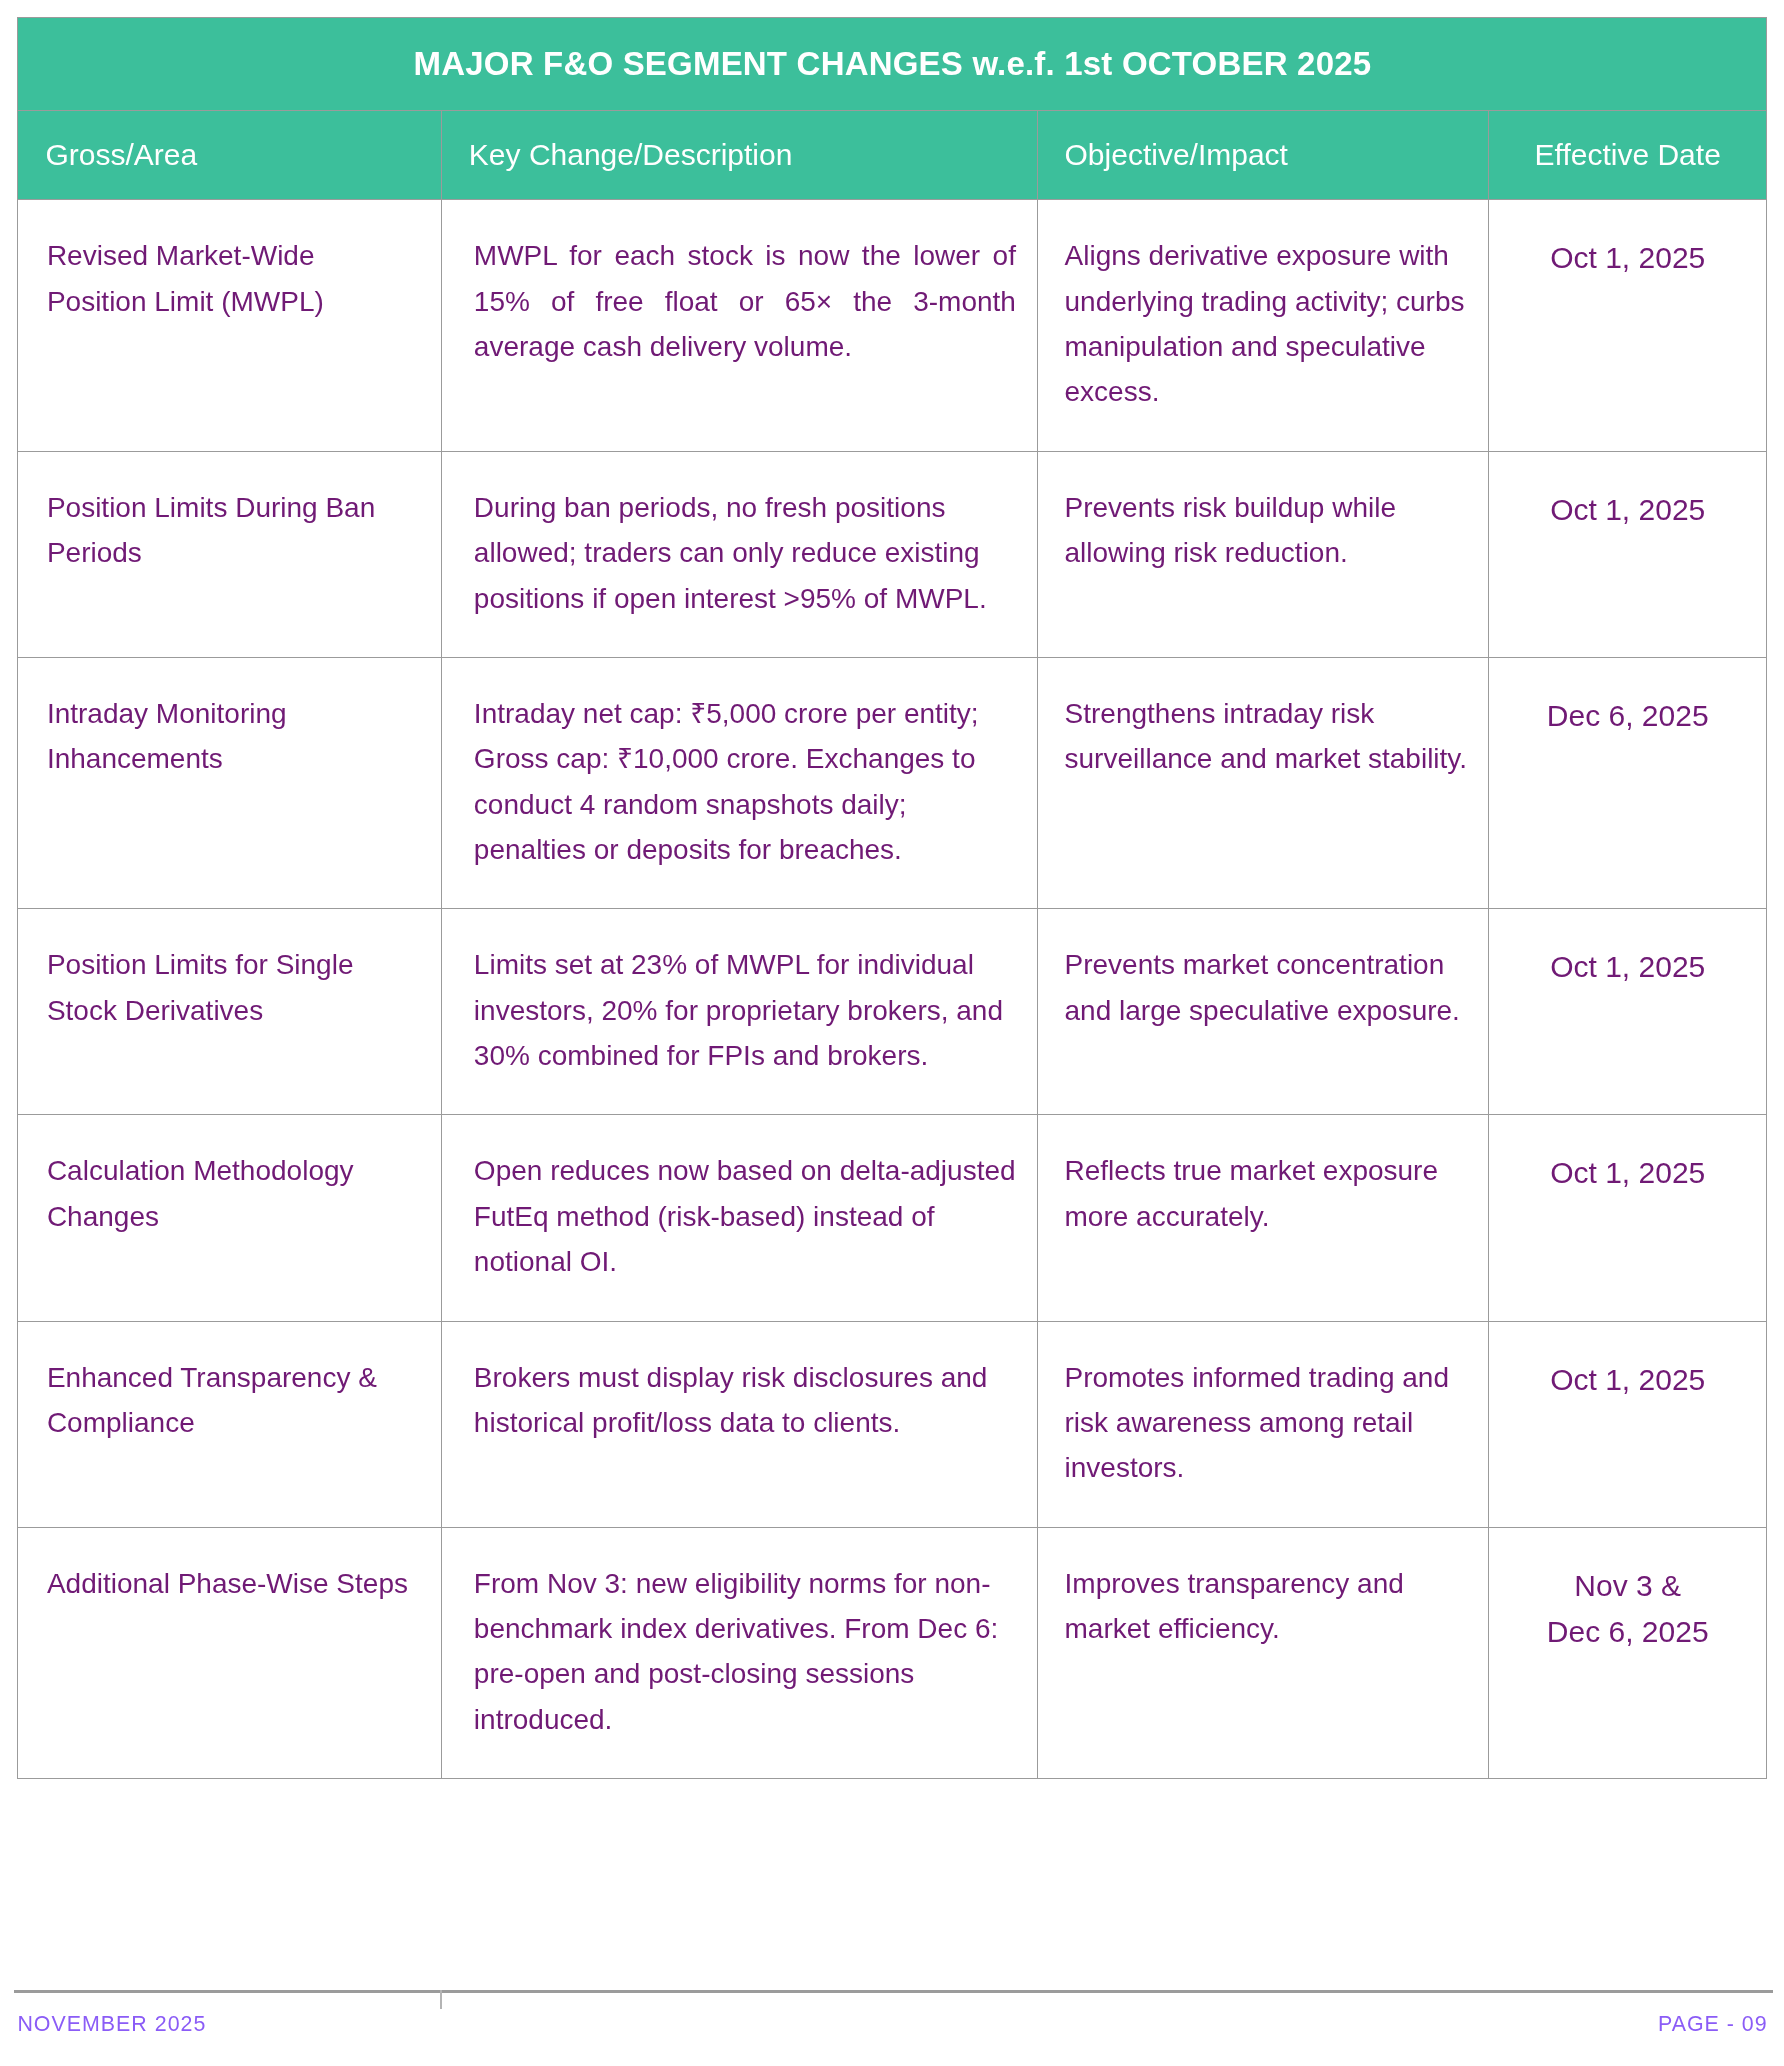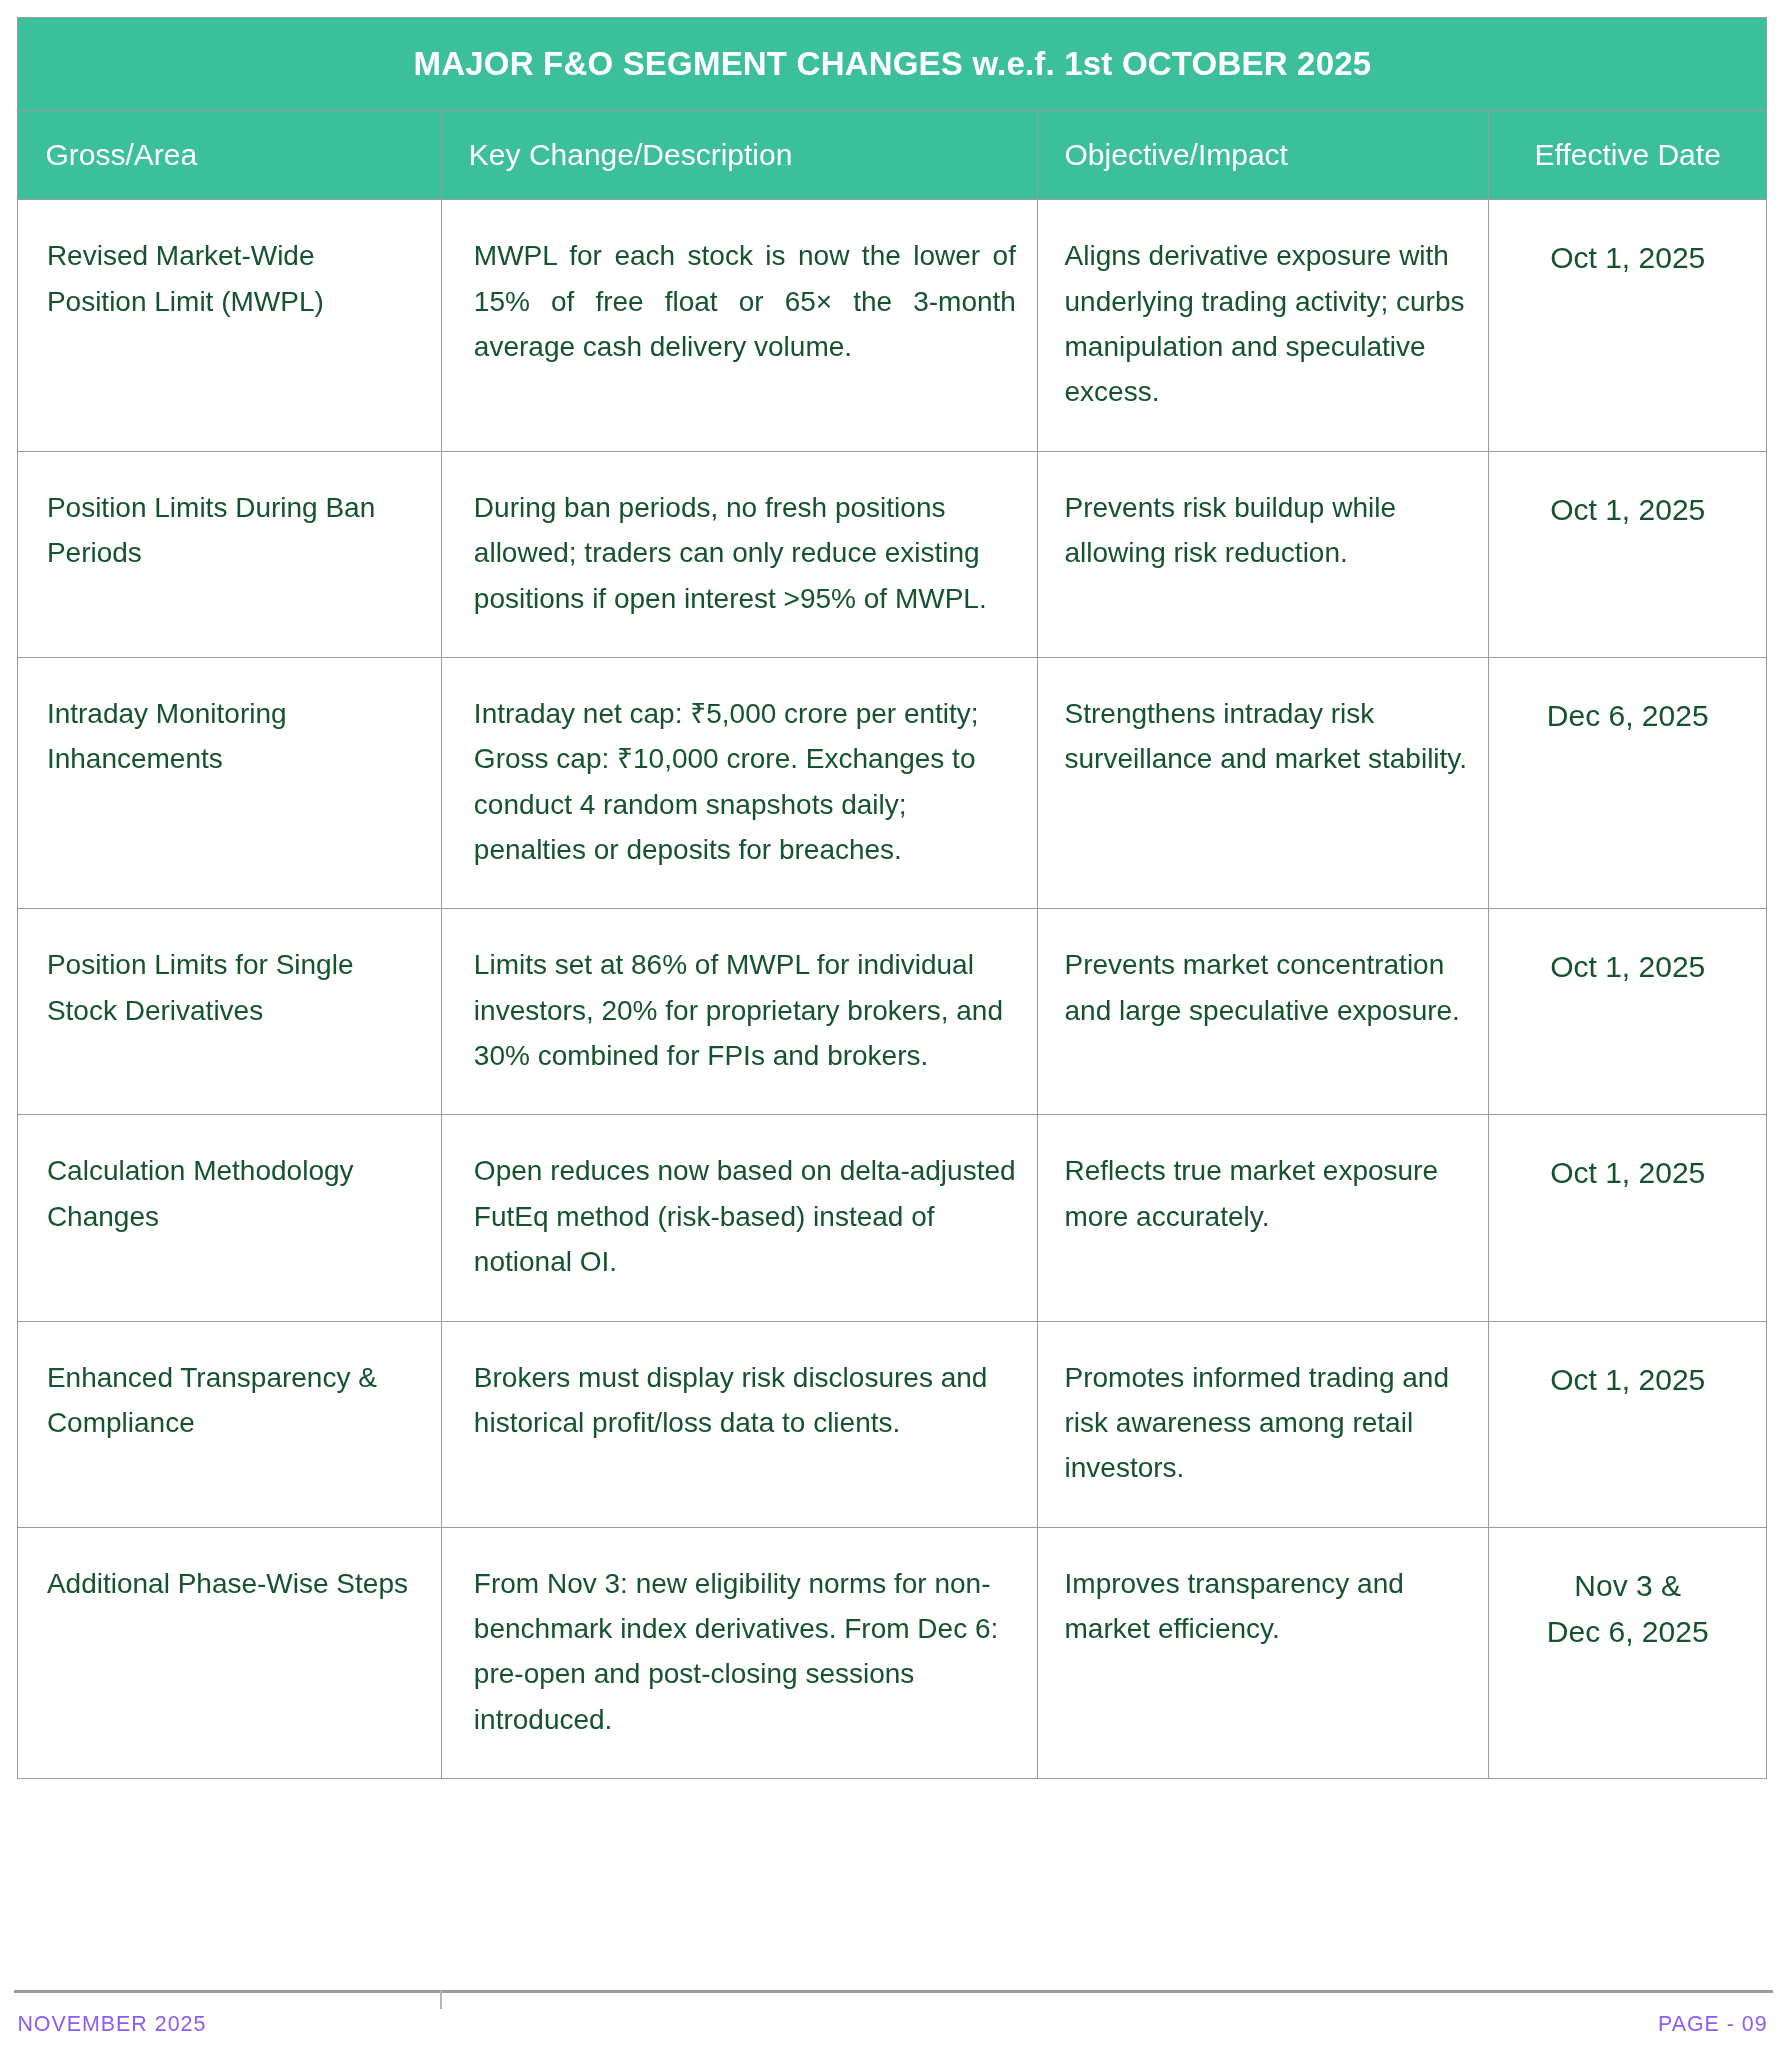--- a/index.html
+++ b/index.html
@@ -77,21 +77,21 @@
     vertical-align: middle !important;
     padding: 0 27px !important;
   }
   .colhead.center { text-align: center; padding: 0 8px !important; }
 
   
   .cell {
     font-size: 28px;
     line-height: 1.62;
     padding: 33px 27px 36px 27px !important;
-    color: #14532d;
+    color: #701a75;
   }
   .cell-rule {
     padding-left: 28.5px !important;
   }
   .cell-desc {
     padding-left: 32px !important;
     padding-right: 20.6px !important;
   }
   .cell-desc.justify { text-align: justify; text-justify: inter-word; }
   .cell-obj {
@@ -174,21 +174,21 @@
             <td class="cell cell-date" style="white-space: pre-line;">Oct 1, 2025</td>
           </tr>
           <tr>
             <td class="cell cell-rule">Intraday Monitoring Inhancements</td>
             <td class="cell cell-desc">Intraday net cap: ₹5,000 crore per entity; Gross cap: ₹10,000 crore. Exchanges to conduct 4 random snapshots daily; penalties or deposits for breaches.</td>
             <td class="cell cell-obj">Strengthens intraday risk surveillance and market stability.</td>
             <td class="cell cell-date" style="white-space: pre-line;">Dec 6, 2025</td>
           </tr>
           <tr>
             <td class="cell cell-rule">Position Limits for Single Stock Derivatives</td>
-            <td class="cell cell-desc">Limits set at 86% of MWPL for individual investors, 20% for proprietary brokers, and 30% combined for FPIs and brokers.</td>
+            <td class="cell cell-desc">Limits set at 23% of MWPL for individual investors, 20% for proprietary brokers, and 30% combined for FPIs and brokers.</td>
             <td class="cell cell-obj">Prevents market concentration and large speculative exposure.</td>
             <td class="cell cell-date" style="white-space: pre-line;">Oct 1, 2025</td>
           </tr>
           <tr>
             <td class="cell cell-rule">Calculation Methodology Changes</td>
             <td class="cell cell-desc">Open reduces now based on delta-adjusted FutEq method (risk-based) instead of notional OI.</td>
             <td class="cell cell-obj">Reflects true market exposure more accurately.</td>
             <td class="cell cell-date" style="white-space: pre-line;">Oct 1, 2025</td>
           </tr>
           <tr>

